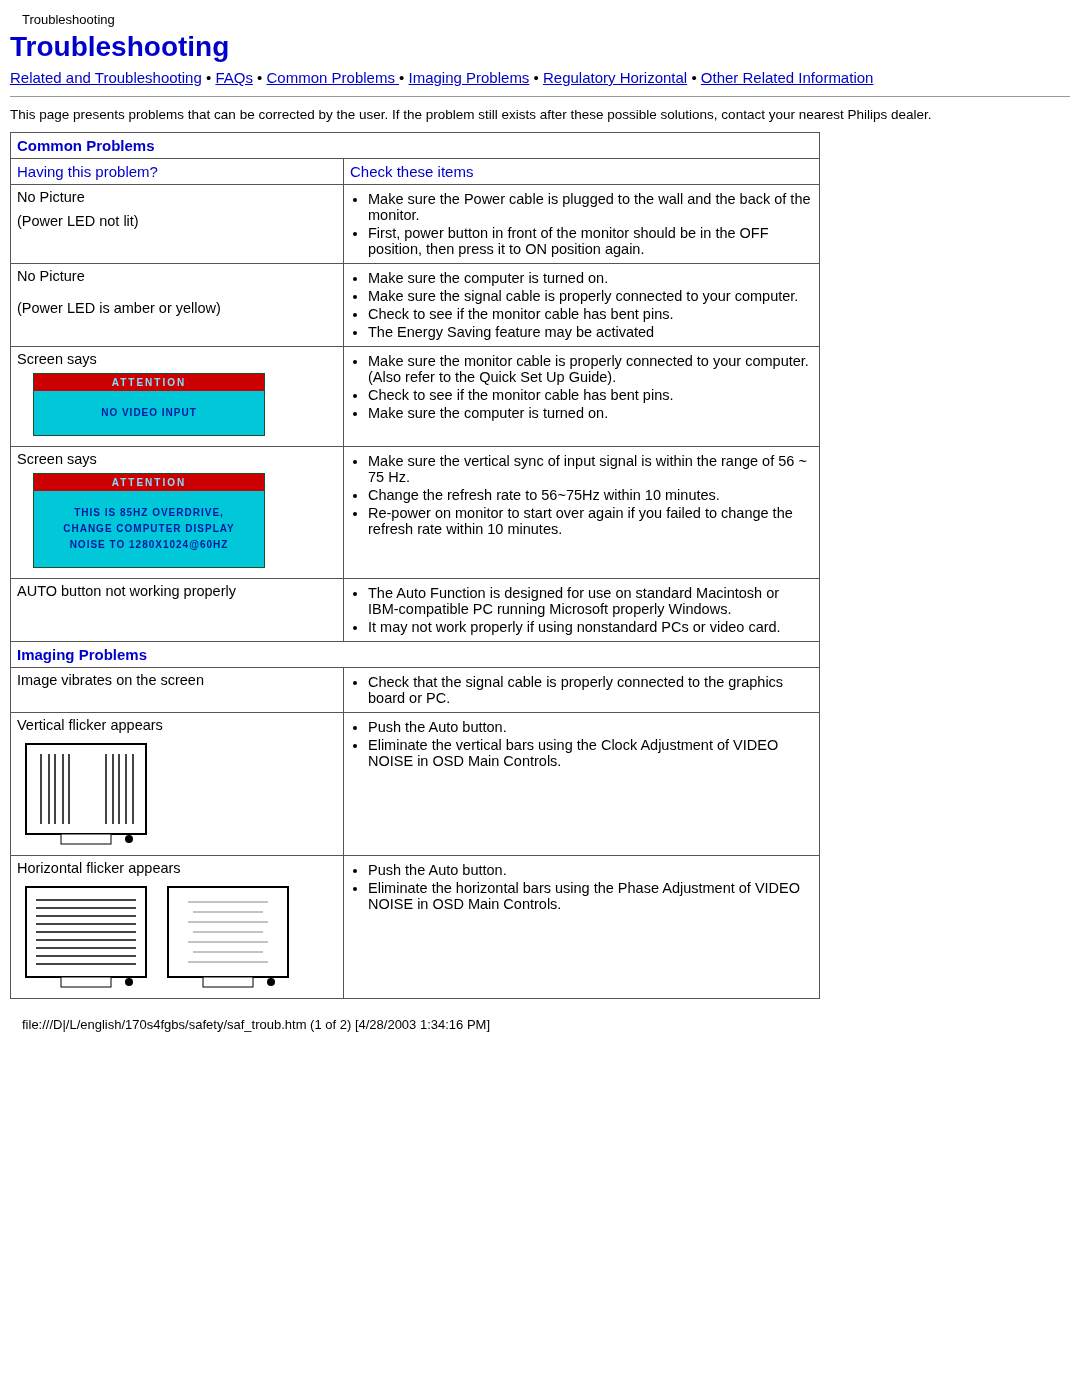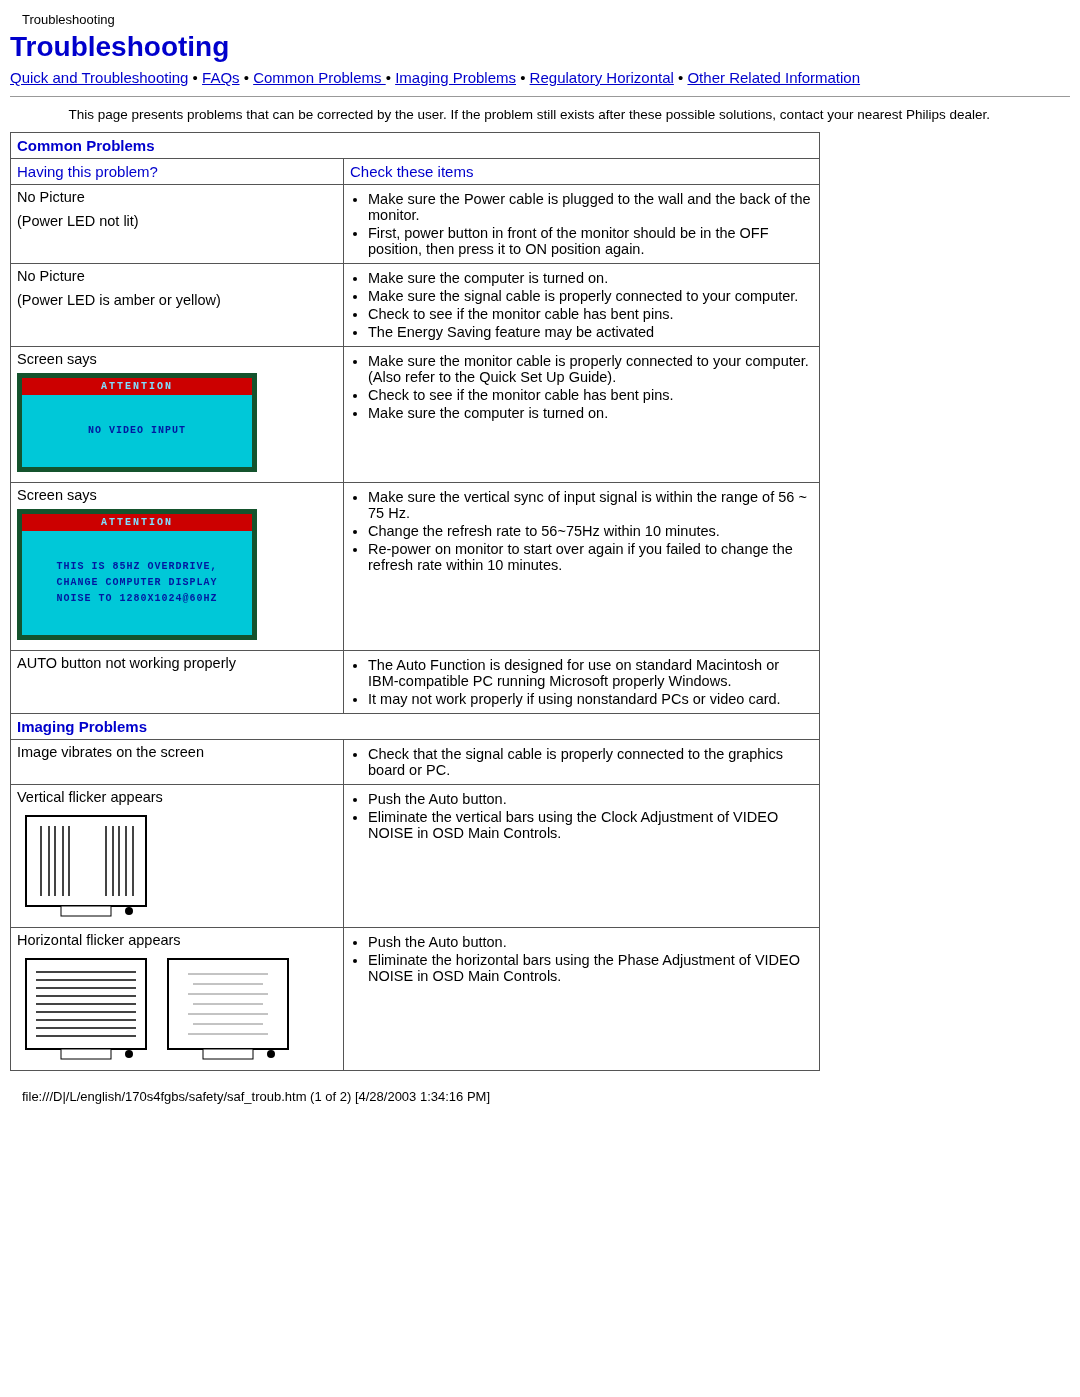--- a/index.html
+++ b/index.html
@@ -26,21 +26,20 @@
   .nav a, .nav span.link {
     color: #0000cc;
     text-decoration: underline;
     cursor: pointer;
   }
   hr { border: none; border-top: 1px solid #999; margin: 10px 0; }
   .intro {
     font-size: 13.5px;
     margin: 6px 0 10px 0;
     max-width: 980px;
-    text-align: right;
   }
 
   table.main {
     border-collapse: collapse;
     width: 810px;
   }
   table.main td, table.main th {
     border: 1px solid #555;
     vertical-align: top;
     padding: 4px 6px;
@@ -53,40 +52,39 @@
   }
   tr.subhead td {
     color: #0000cc;
     font-size: 15px;
   }
   .left-col { width: 320px; }
   ul { margin: 2px 0 2px 18px; padding: 0; }
   li { margin: 2px 0; }
 
   .alert-box {
-    margin: 6px 0;
+    margin: 6px 16px;
     width: 230px;
-    border: 5px solid #14532d;
-    font-family: Liberation Mono, monospace;
+    border: 1px solid #14532d;
   }
   .alert-head {
     background: #cc0000;
     color: #80e0ff;
     font-size: 10px;
     letter-spacing: 2px;
     text-align: center;
     padding: 3px 0;
     font-weight: bold;
   }
   .alert-body {
     background: #00c8d8;
     color: #0018a0;
     font-size: 10px;
     text-align: center;
-    padding: 28px 6px;
+    padding: 14px 6px;
     font-weight: bold;
     letter-spacing: 1px;
     line-height: 1.6;
   }
 
   .flicker-img {
     display: inline-block;
     width: 130px;
     height: 110px;
     margin: 6px 4px 2px 4px;
@@ -99,21 +97,21 @@
     margin: 18px 0 0 12px;
   }
 </style>
 </head>
 <body>
 
 <div class="crumb">Troubleshooting</div>
 <h1 class="title">Troubleshooting</h1>
 
 <div class="nav">
-  <span class="link">Quick and Troubleshooting</span> •
+  <span class="link">Related and Troubleshooting</span> •
   <span class="link">FAQs</span> •
   <span class="link">Common Problems </span> •
   <span class="link">Imaging Problems</span> •
   <span class="link">Regulatory Horizontal</span> •
   <span class="link">Other Related Information</span>
 </div>
 
 <hr>
 
 <div class="intro">This page presents problems that can be corrected by the user. If the problem still exists after these possible solutions, contact your nearest Philips dealer.</div>
@@ -137,21 +135,21 @@
       <ul>
         <li>Make sure the Power cable is plugged to the wall and the back of the monitor.</li>
         <li>First, power button in front of the monitor should be in the OFF position, then press it to ON position again.</li>
       </ul>
     </td>
   </tr>
 
   <tr>
     <td class="left-col">
       <div>No Picture</div>
-      <div style="margin-top:8px">(Power LED is amber or yellow)</div>
+      <div style="margin-top:16px">(Power LED is amber or yellow)</div>
     </td>
     <td>
       <ul>
         <li>Make sure the computer is turned on.</li>
         <li>Make sure the signal cable is properly connected to your computer.</li>
         <li>Check to see if the monitor cable has bent pins.</li>
         <li>The Energy Saving feature may be activated</li>
       </ul>
     </td>
   </tr>

